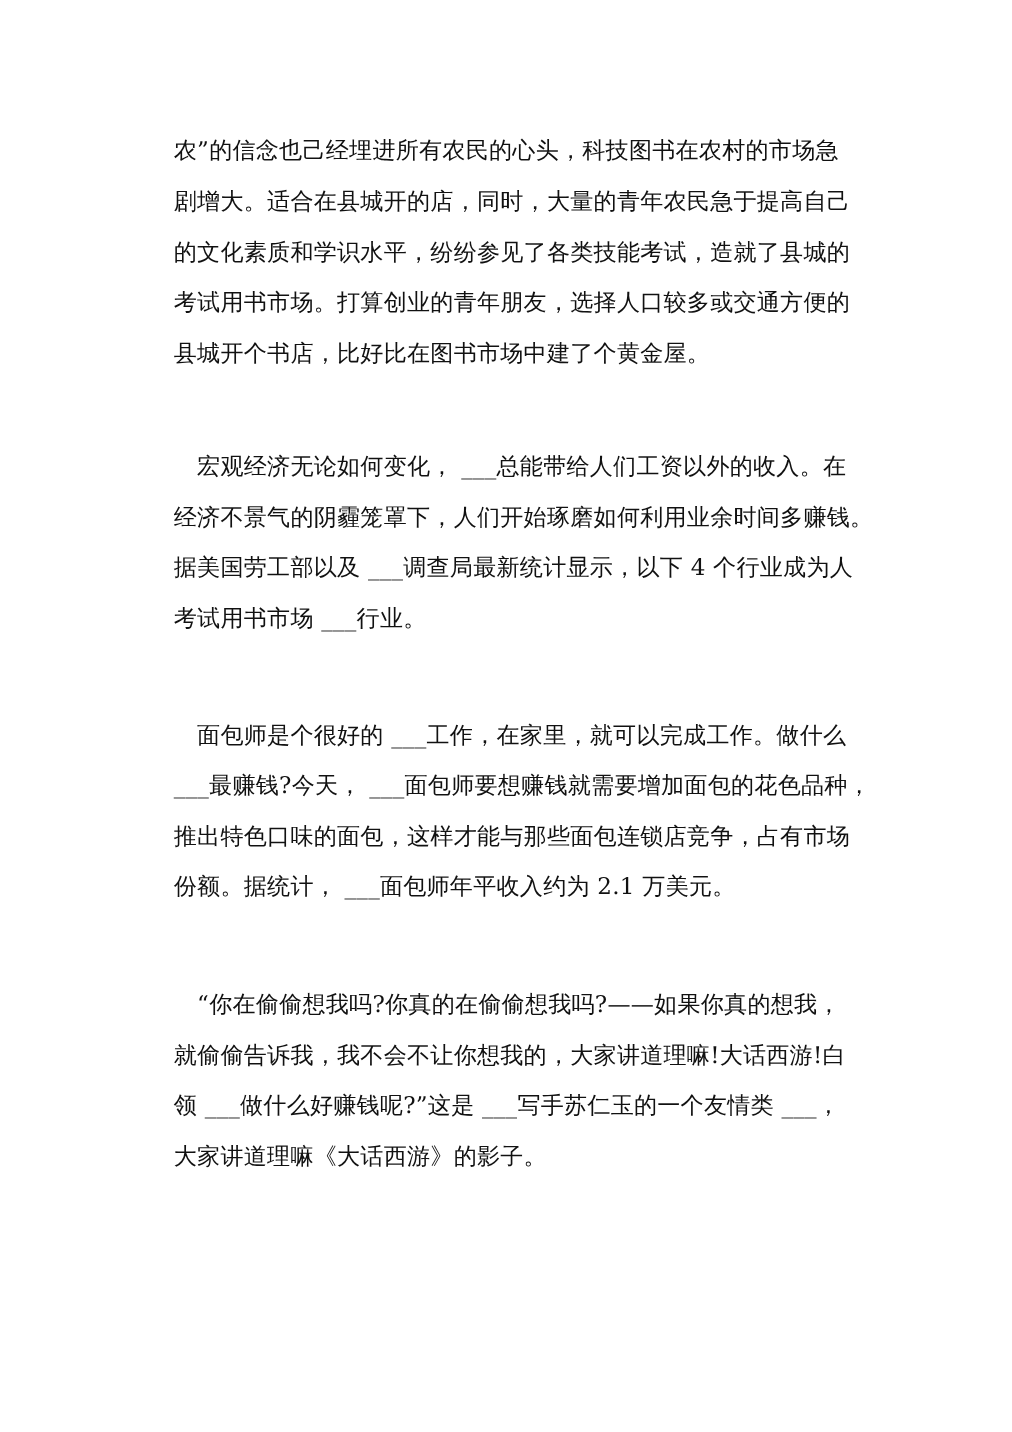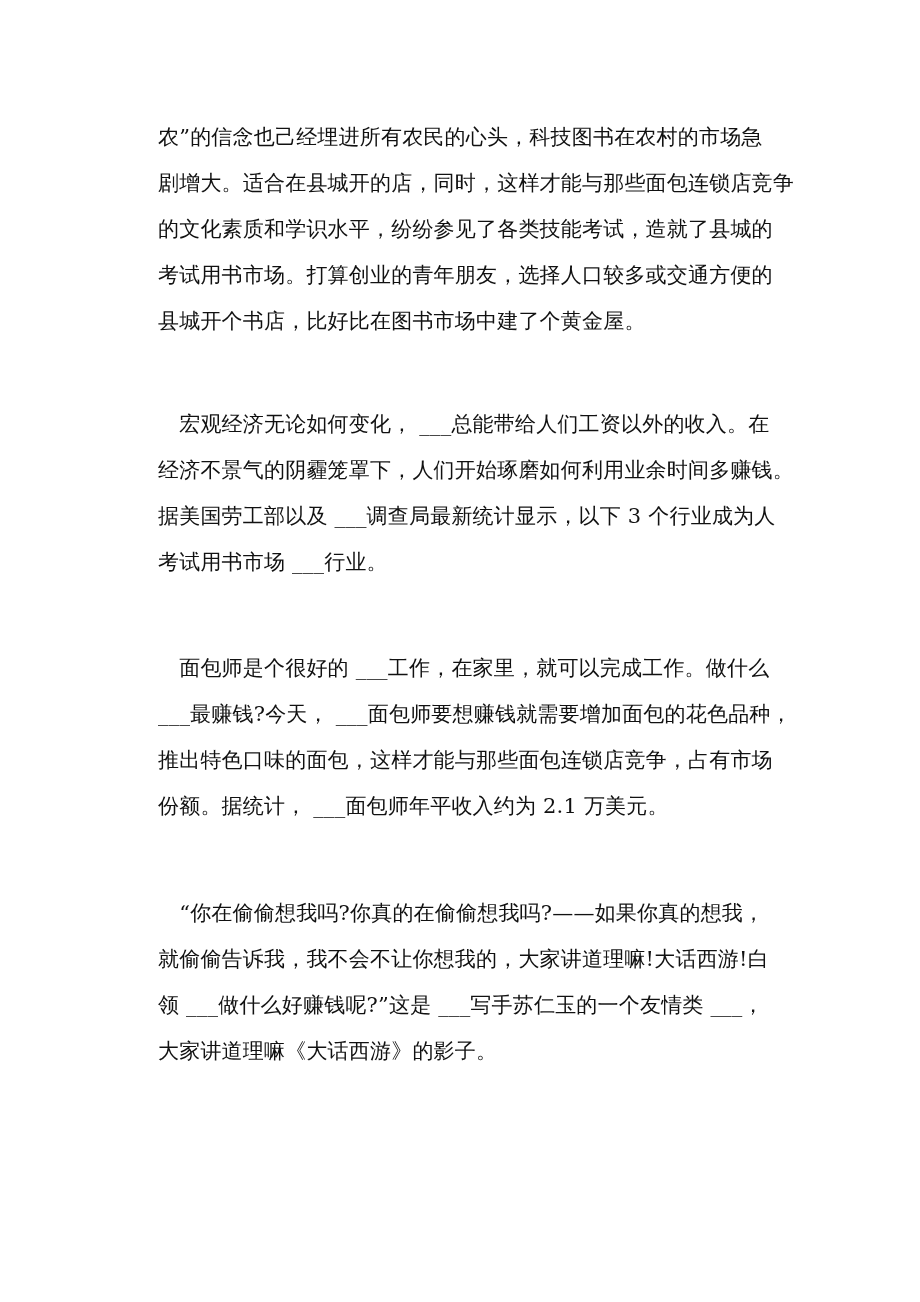--- a/index.html
+++ b/index.html
@@ -32,30 +32,30 @@
       letter-spacing: 0.2px;
     }
   </style>
 </head>
 <body>
 
 <div class="page">
 
   <div>
     <div class="line" style="top:124px">农”的信念也己经埋进所有农民的心头，科技图书在农村的市场急</div>
-    <div class="line" style="top:170px">剧增大。适合在县城开的店，同时，这样才能与那些面包连锁店竞争</div>
+    <div class="line" style="top:170px">剧增大。适合在县城开的店，同时，大量的青年农民急于提高自己</div>
     <div class="line" style="top:216px">的文化素质和学识水平，纷纷参见了各类技能考试，造就了县城的</div>
     <div class="line" style="top:262px">考试用书市场。打算创业的青年朋友，选择人口较多或交通方便的</div>
     <div class="line" style="top:308px">县城开个书店，比好比在图书市场中建了个黄金屋。</div>
   </div>
 
   <div>
     <div class="line" style="top:411px">　宏观经济无论如何变化，  ___总能带给人们工资以外的收入。在</div>
     <div class="line" style="top:457px">经济不景气的阴霾笼罩下，人们开始琢磨如何利用业余时间多赚钱。</div>
-    <div class="line" style="top:503px">据美国劳工部以及 ___调查局最新统计显示，以下 3 个行业成为人</div>
+    <div class="line" style="top:503px">据美国劳工部以及 ___调查局最新统计显示，以下 4 个行业成为人</div>
     <div class="line" style="top:549px">考试用书市场 ___行业。</div>
   </div>
 
   <div>
     <div class="line" style="top:655px">　面包师是个很好的 ___工作，在家里，就可以完成工作。做什么</div>
     <div class="line" style="top:701px">___最赚钱?今天，  ___面包师要想赚钱就需要增加面包的花色品种，</div>
     <div class="line" style="top:747px">推出特色口味的面包，这样才能与那些面包连锁店竞争，占有市场</div>
     <div class="line" style="top:793px">份额。据统计，  ___面包师年平收入约为 2.1 万美元。</div>
   </div>
 

